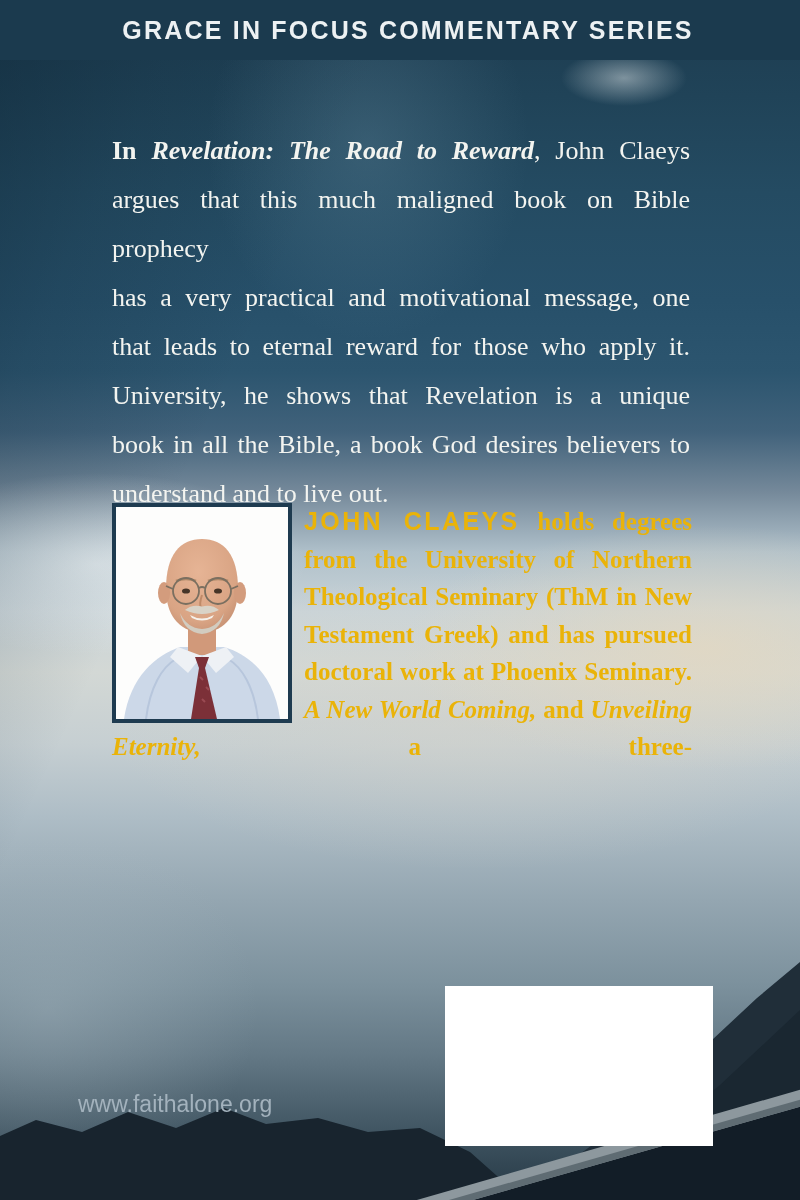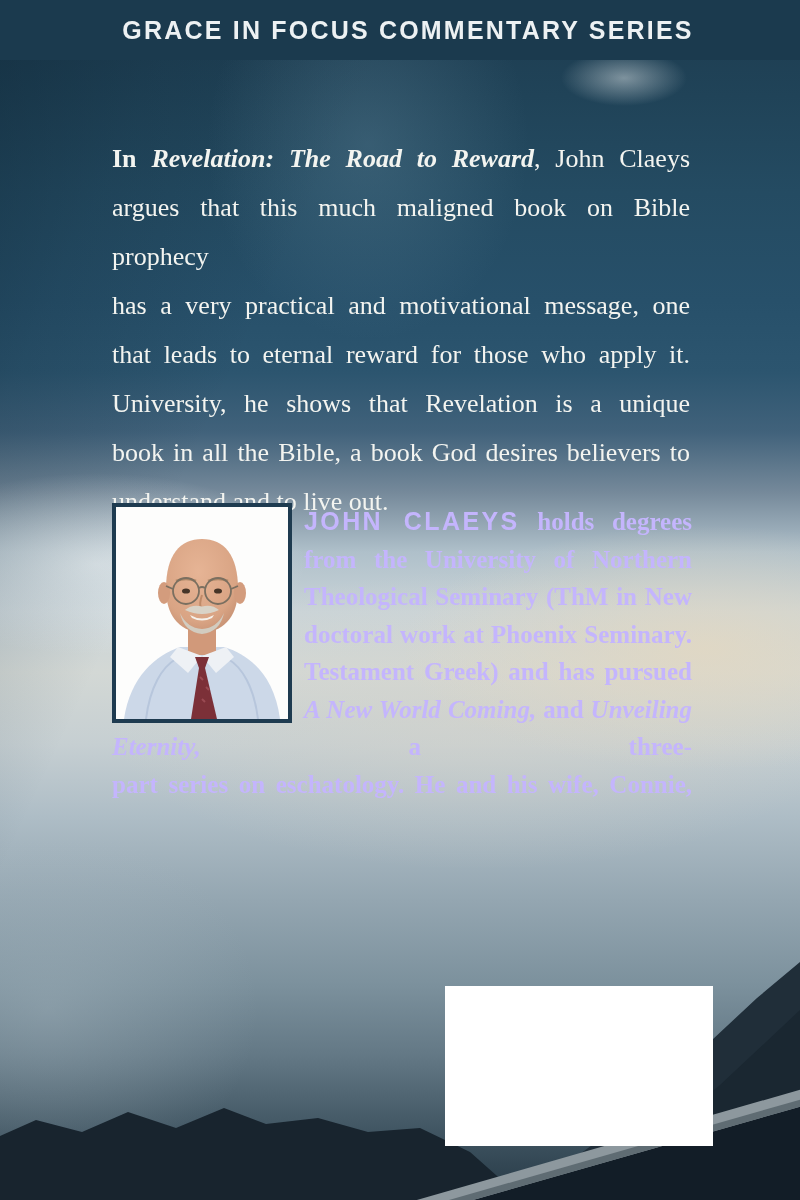--- a/index.html
+++ b/index.html
@@ -30,29 +30,29 @@
     position:absolute;left:0;top:0;width:800px;height:60px;
     background:#1b3a4e;
     display:flex;align-items:center;justify-content:center;padding-left:8px;
   }
   .banner span{
     font-family:"Liberation Sans",sans-serif;
     font-size:25px;font-weight:700;letter-spacing:2.2px;color:#edf1f3;
   }
   
   .blurb{
-    position:absolute;left:112px;top:134px;width:578px;
+    position:absolute;left:112px;top:126px;width:578px;
     color:#f3f4f0;font-size:26px;line-height:49px;
   }
   .tline{display:block;text-align:justify;text-align-last:justify;}
   .tline.last{text-align-last:left;}
   
   .bio{
     position:absolute;left:112px;top:503px;width:580px;
-    color:#c4b5fd;font-size:25px;line-height:37.5px;font-weight:700;
+    color:#eab308;font-size:25px;line-height:37.5px;font-weight:700;
   }
   .photo{
     float:left;width:172px;height:212px;
     border:4px solid #1e3b50;margin:0 12px 4px 0;
     background:#fdfdfd;
   }
   .photo svg{display:block;width:100%;height:100%;}
   .b{font-weight:700;}
   .i{font-style:italic;}
   .name{
@@ -141,24 +141,24 @@
         <path d="M110,140 L86,149 L100,166 L118,150 Z" fill="#eef1f5"></path>
 
         <path d="M79,150 L93,150 L89,161 L83,161 Z" fill="#7c3038"></path>
         <path d="M83,161 L89,161 L101,212 L75,212 Z" fill="#7c3038"></path>
         <path d="M84,170 l3,3 M90,180 l3,3 M86,192 l3,3" stroke="#9a4a52" stroke-width="2"></path>
       </svg>
     </div>
     <span class="tline"><span class="name">JOHN CLAEYS</span><span> holds degrees</span></span>
     <span class="tline"><span>from the University of Northern</span></span>
     <span class="tline"><span>Theological Seminary (ThM in New</span></span>
+    <span class="tline"><span>Testament Greek) and has pursued</span></span>
     <span class="tline"><span>doctoral work at Phoenix Seminary.</span></span>
-    <span class="tline"><span>Testament Greek) and has pursued</span></span>
     <span class="tline"><span class="i">A New World Coming,</span><span> and </span><span class="i">Unveiling Eternity,</span><span> a three-</span></span>
-    <span class="tline"><span>part series on eschatology. He and his wife, Connie,</span></span>
   </section>
 
   <div class="barcode"></div>
 
   <footer class="footer">
+    <div class="url">www.faithalone.org</div>
   </footer>
 
 </div>
 
 </body></html>

